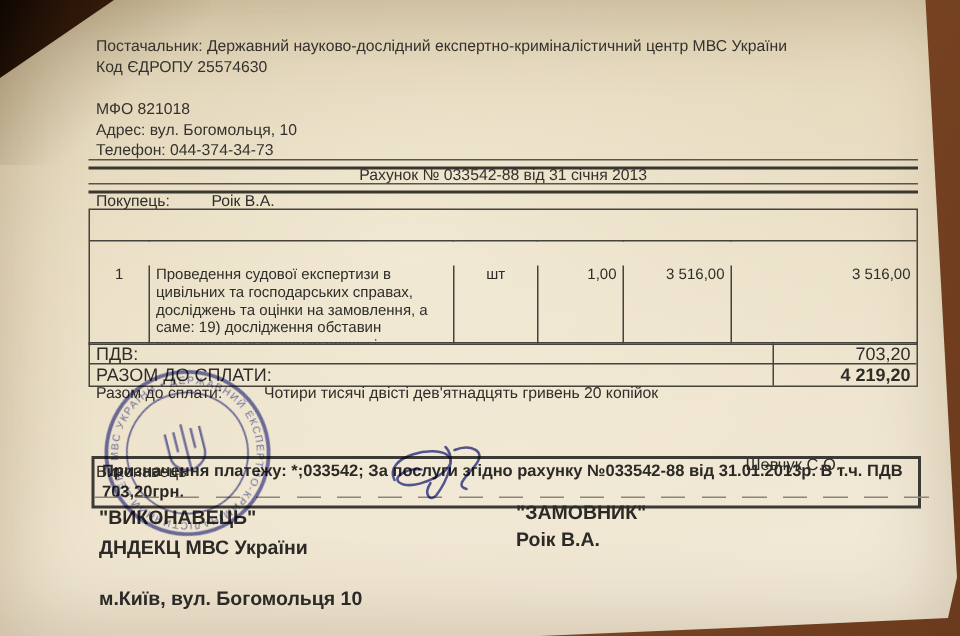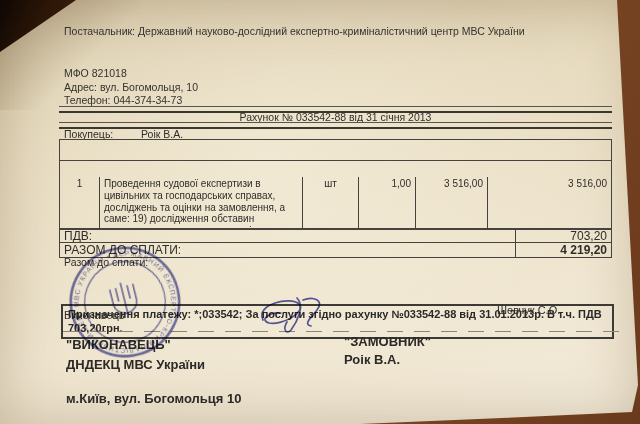--- a/index.html
+++ b/index.html
@@ -54,20 +54,21 @@
     opacity:0.85;mix-blend-mode:multiply;filter:blur(0.3px);}
 </style>
 </head>
 <body>
 
 <div class="photo">
   <div class="paper">
     <div class="corner-shade"></div>
 
     <div class="hdr-line" style="top:25px">Постачальник: Державний науково-дослідний експертно-криміналістичний центр МВС України</div>
+    <div class="hdr-line" style="top:39px">Код ЄДРОПУ 25574630</div>
     <div class="hdr-line" style="top:67px">МФО 821018</div>
     <div class="hdr-line" style="top:81px">Адрес: вул. Богомольця, 10</div>
     <div class="hdr-line" style="top:94px">Телефон: 044-374-34-73</div>
 
     <div class="double-rule" style="top:106px"></div>
     <div class="title" style="top:111px">Рахунок № 033542-88 від 31 січня 2013</div>
     <div class="double-rule" style="top:122px"></div>
 
     <div class="txt" style="left:64px;top:128px">Покупець:</div>
     <div class="txt" style="left:141px;top:128px">Роік В.А.</div>
@@ -89,20 +90,21 @@
     </div>
 
     <div class="totals">
       <div class="tc lbl">ПДВ:</div>
       <div class="tc val">703,20</div>
       <div class="tc lbl row2">РАЗОМ ДО СПЛАТИ:</div>
       <div class="tc val row2 bold">4 219,20</div>
     </div>
 
     <div class="txt" style="left:64px;top:256px">Разом до сплати:</div>
+    <div class="txt" style="left:176px;top:256px">Чотири тисячі двісті дев'ятнадцять гривень 20 копійок</div>
 
     <div class="purpose">Призначення платежу: *;033542; За послуги згідно рахунку №033542-88 від 31.01.2013р. В т.ч. ПДВ 703,20грн.</div>
 
     <div class="txt" style="left:64px;top:309px;font-size:11px">Виконавець</div>
     <div class="txt" style="left:497px;top:304px;font-size:11px">Шевчук С.О.</div>
     <div class="dashed"></div>
 
     <div class="txt footer" style="left:66px;top:338px">"ВИКОНАВЕЦЬ"</div>
     <div class="txt footer" style="left:66px;top:358px">ДНДЕКЦ МВС України</div>
     <div class="txt footer" style="left:344px;top:335px">"ЗАМОВНИК"</div>

